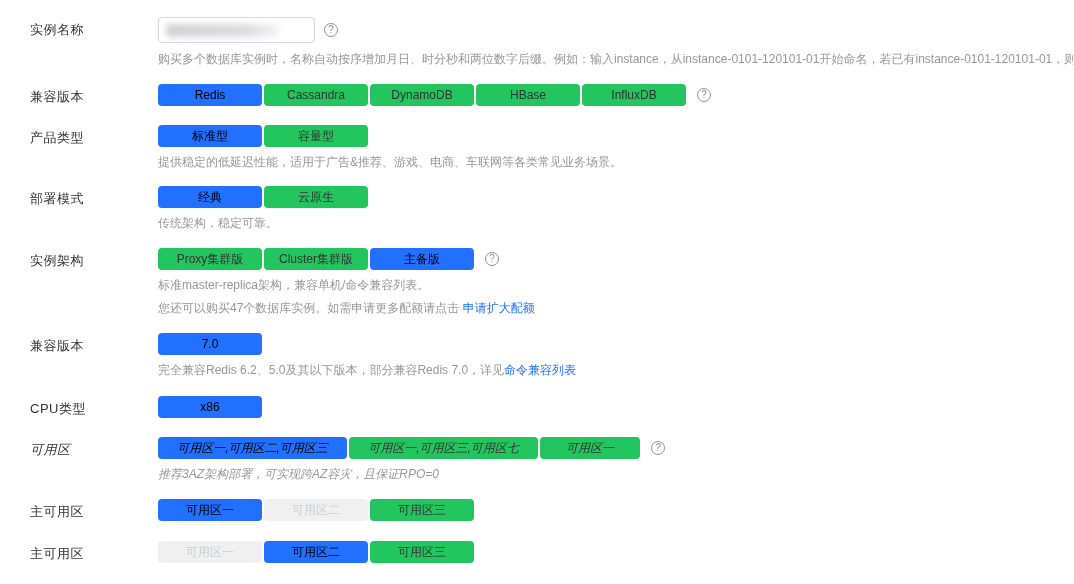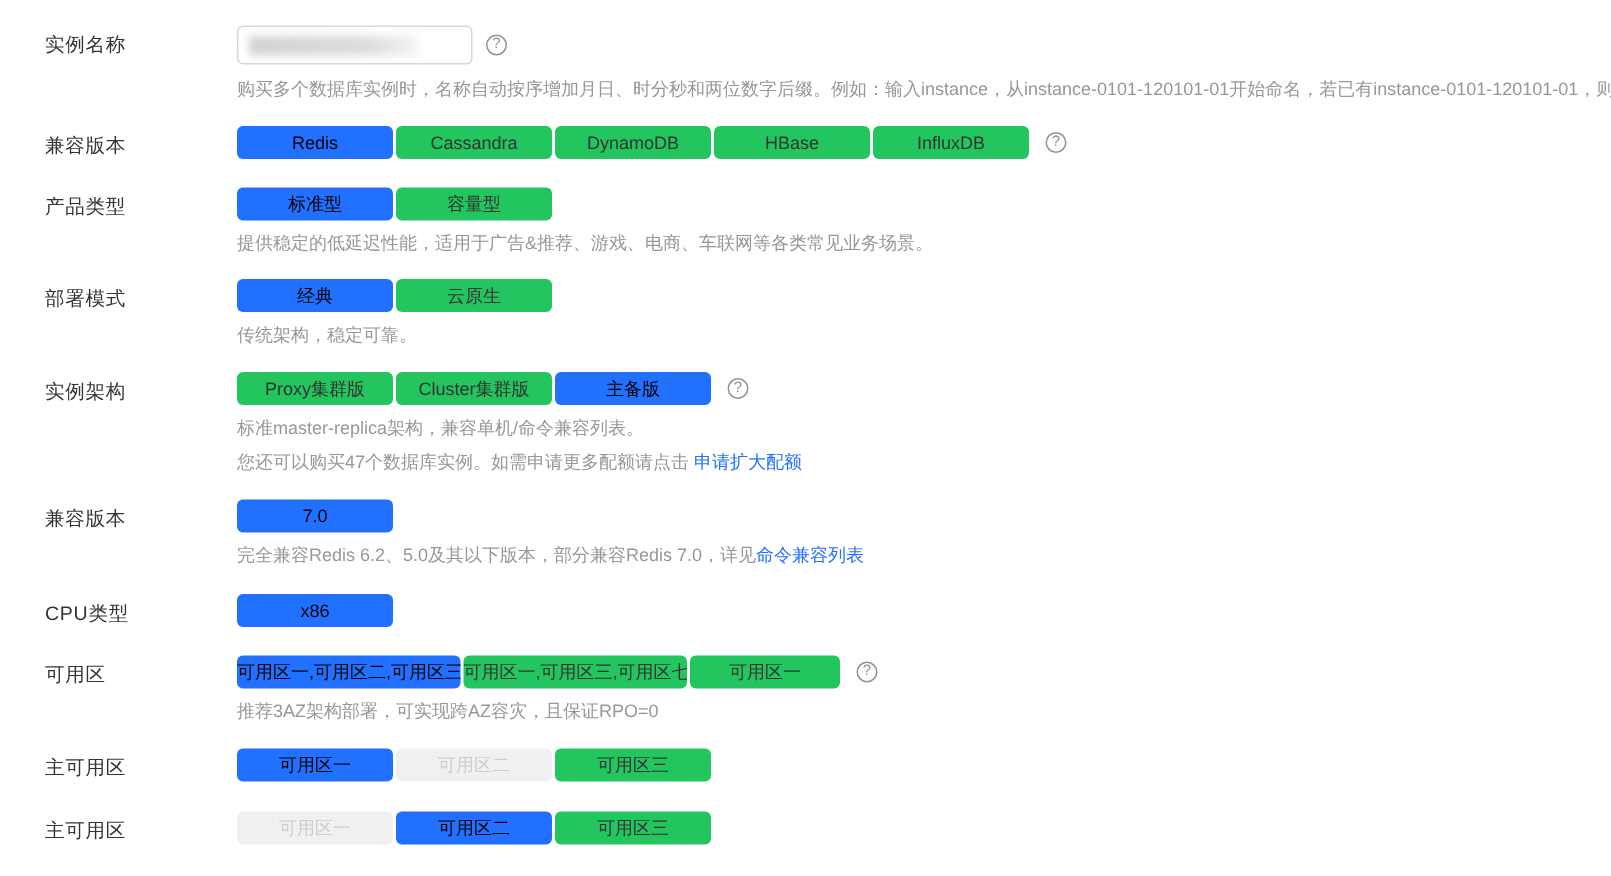--- a/index.html
+++ b/index.html
@@ -23,21 +23,21 @@
   .opt {
     width: 104px; height: 22px; line-height: 22px;
     text-align: center; font-size: 12px;
     background: #22c55e; color: #333;
     border-radius: 4px; cursor: pointer;
     white-space: nowrap; overflow: hidden;
     user-select: none;
   }
   .opt.selected { background: #2170ff; color: #000000; }
   .opt.disabled { background: #f0f0f0; color: #c9cdd4; cursor: not-allowed; }
-  .opt.wide { width: 149px; }
+  .opt.wide { width: 189px; }
   .opt.med  { width: 100px; }
   .help-icon {
     width: 14px; height: 14px; flex: 0 0 14px;
     border: 1px solid #8d9399; border-radius: 50%;
     color: #8d9399; font-size: 10px; line-height: 12px;
     text-align: center; margin-left: 9px; cursor: pointer;
     user-select: none;
   }
   .desc { font-size: 12px; color: #979797; line-height: 15px; margin-top: 9px; white-space: nowrap; }
   .desc .link { color: #2170ff; cursor: pointer; }
@@ -54,21 +54,21 @@
     filter: blur(3px); border-radius: 2px;
   }
   
   .mb-r0 { margin-bottom: 17px; }
   .mb-r1 { margin-bottom: 19px; }
   .mb-r2 { margin-bottom: 17px; }
   .mb-r3 { margin-bottom: 16px; }
   .mb-r4 { margin-bottom: 17px; }
   .mb-r5 { margin-bottom: 18px; }
   .mb-r6 { margin-bottom: 19px; }
-  .mb-r7 { margin-bottom: 17px; }
+  .mb-r7 { margin-bottom: 17px; font-style: italic; }
   .mb-r8 { margin-bottom: 20px; }
   .desc-tight { margin-top: 8px; }
 </style>
 </head>
 <body>
 
 <div class="form">
 
   <div class="row mb-r0">
     <div class="row-label">实例名称</div>

